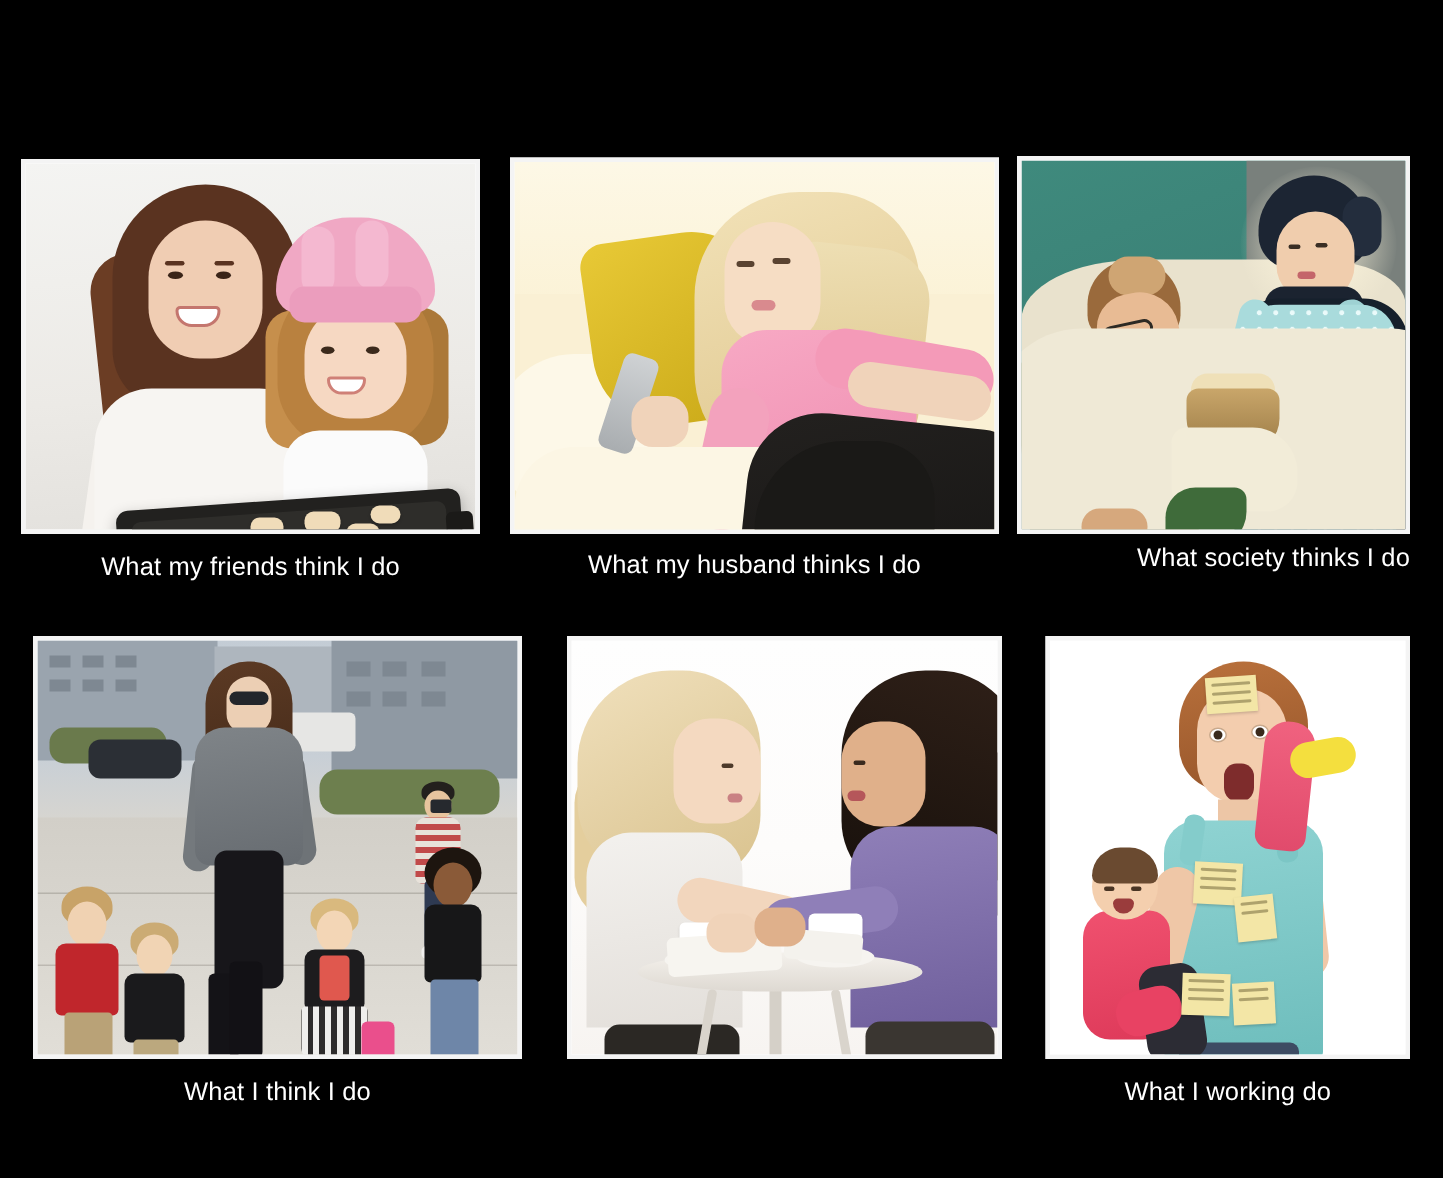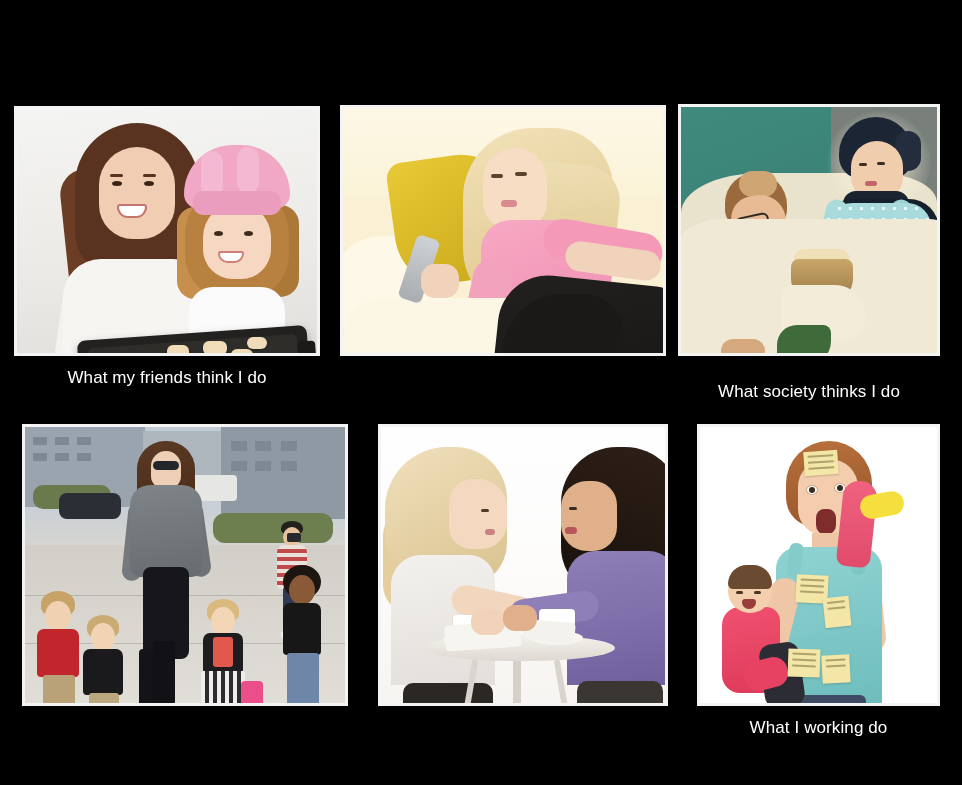--- a/index.html
+++ b/index.html
@@ -284,20 +284,21 @@
         <div class="sh p2-armR"></div>
           <div class="sh p2-forearm"></div>
         <div class="sh p2-armL"></div>
         <div class="sh p2-seat"></div>
         <div class="sh p2-pants"></div>
           <div class="sh p2-knee"></div>
         <div class="sh p2-remote"></div>
           <div class="sh p2-hand"></div>
       </div>
     </div>
+    <div class="caption" style="top:262px;">What my husband thinks I do</div>
   </div>
 
   <div class="cell" style="left:678px; top:104px; width:262px; height:252px;">
     <div class="frame">
       <div class="photo p3">
         <div class="sh p3-grey"></div>
         <div class="sh p3-tableTop"></div>
         <div class="sh p3-halo"></div>
         <div class="sh p3-whair"></div>
           <div class="sh p3-whair2"></div>
@@ -320,21 +321,21 @@
         <div class="sh p3-armW"></div>
           <div class="sh p3-handW"></div>
         <div class="sh p3-tablecloth"></div>
         <div class="sh p3-food"></div>
           <div class="sh p3-pot"></div>
         <div class="sh p3-towel"></div>
         <div class="sh p3-greens"></div>
         <div class="sh p3-hands"></div>
       </div>
     </div>
-    <div class="caption" style="top:278px;">What society thinks I do</div>
+    <div class="caption" style="top:258px;text-align:right;">What society thinks I do</div>
   </div>
 
   <div class="cell" style="left:22px; top:424px; width:326px; height:282px;">
     <div class="frame">
       <div class="photo p4">
         <div class="p4-sky"></div>
         <div class="sh p4-bld1"></div>
           <div class="sh p4-bld2"></div>
           <div class="sh p4-bld3"></div>
         <div class="p4-win" style="left:8px;  top:10px; width:14px; height:8px;"></div>
@@ -406,20 +407,21 @@
 
         <div class="kid">
           <div class="k-hair" style="left:258px; top:80px; width:38px; height:34px; background:#1d150f; border-radius:50%;"></div>
           <div class="k-head" style="left:264px; top:90px; width:26px; height:30px; background:#8a5a38;"></div>
           <div class="k-body" style="left:258px; top:118px; width:38px; height:52px; background:#171718;"></div>
           <div class="k-legs" style="left:262px; top:168px; width:32px; height:72px; background:#6e86a8;"></div>
 
         </div>
       </div>
     </div>
+    <div class="caption" style="top:294px;">What I think I do</div>
   </div>
 
   <div class="cell" style="left:378px; top:424px; width:290px; height:282px;">
     <div class="frame">
       <div class="photo p5">
         <div class="sh p5-bHair2"></div>
           <div class="sh p5-bHair"></div>
         <div class="sh p5-bFace"></div>
           <div class="sh p5-bEye"></div>
           <div class="sh p5-bLip"></div>

